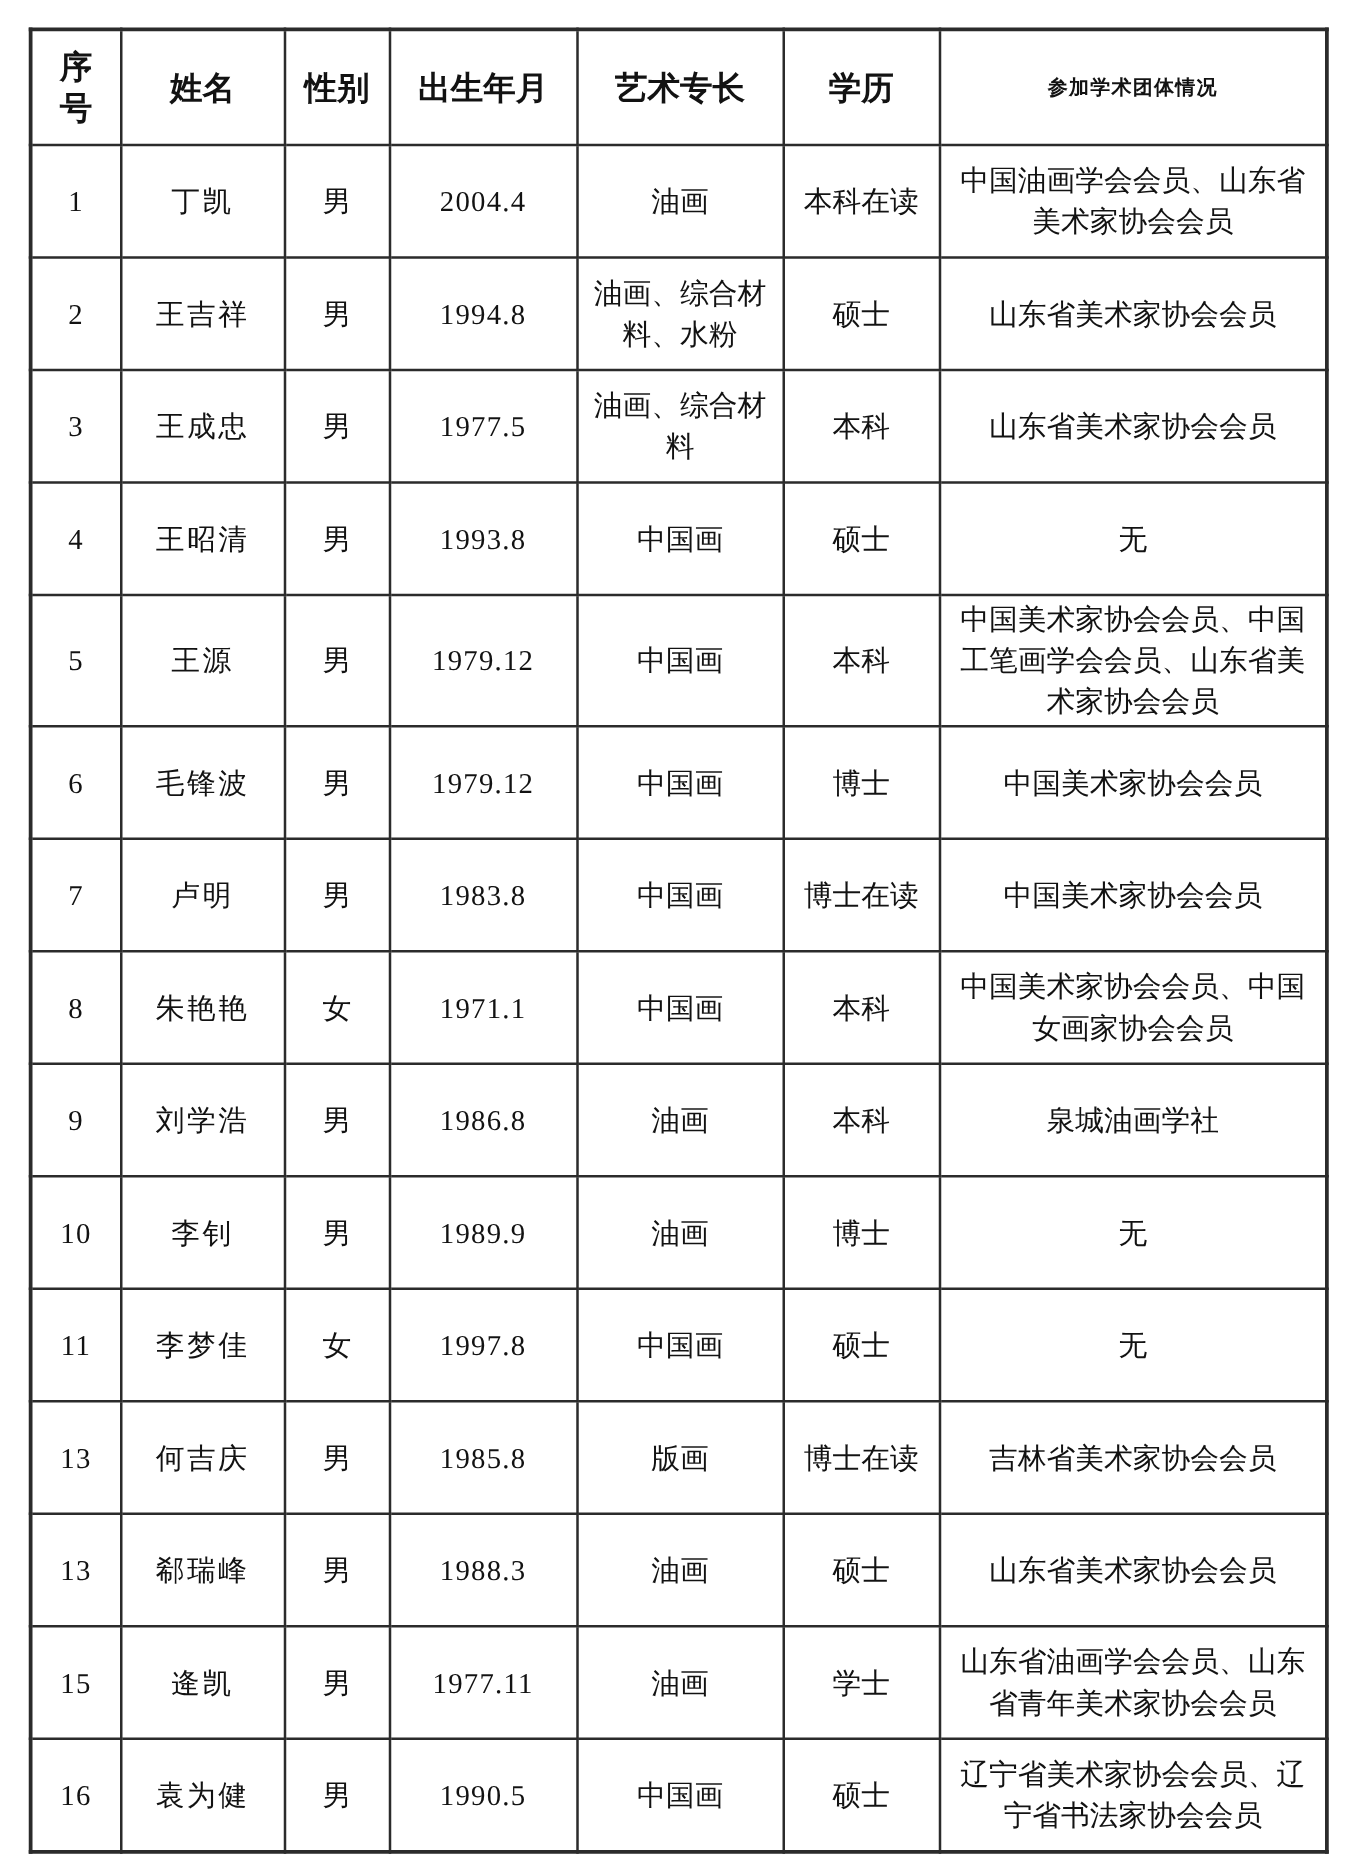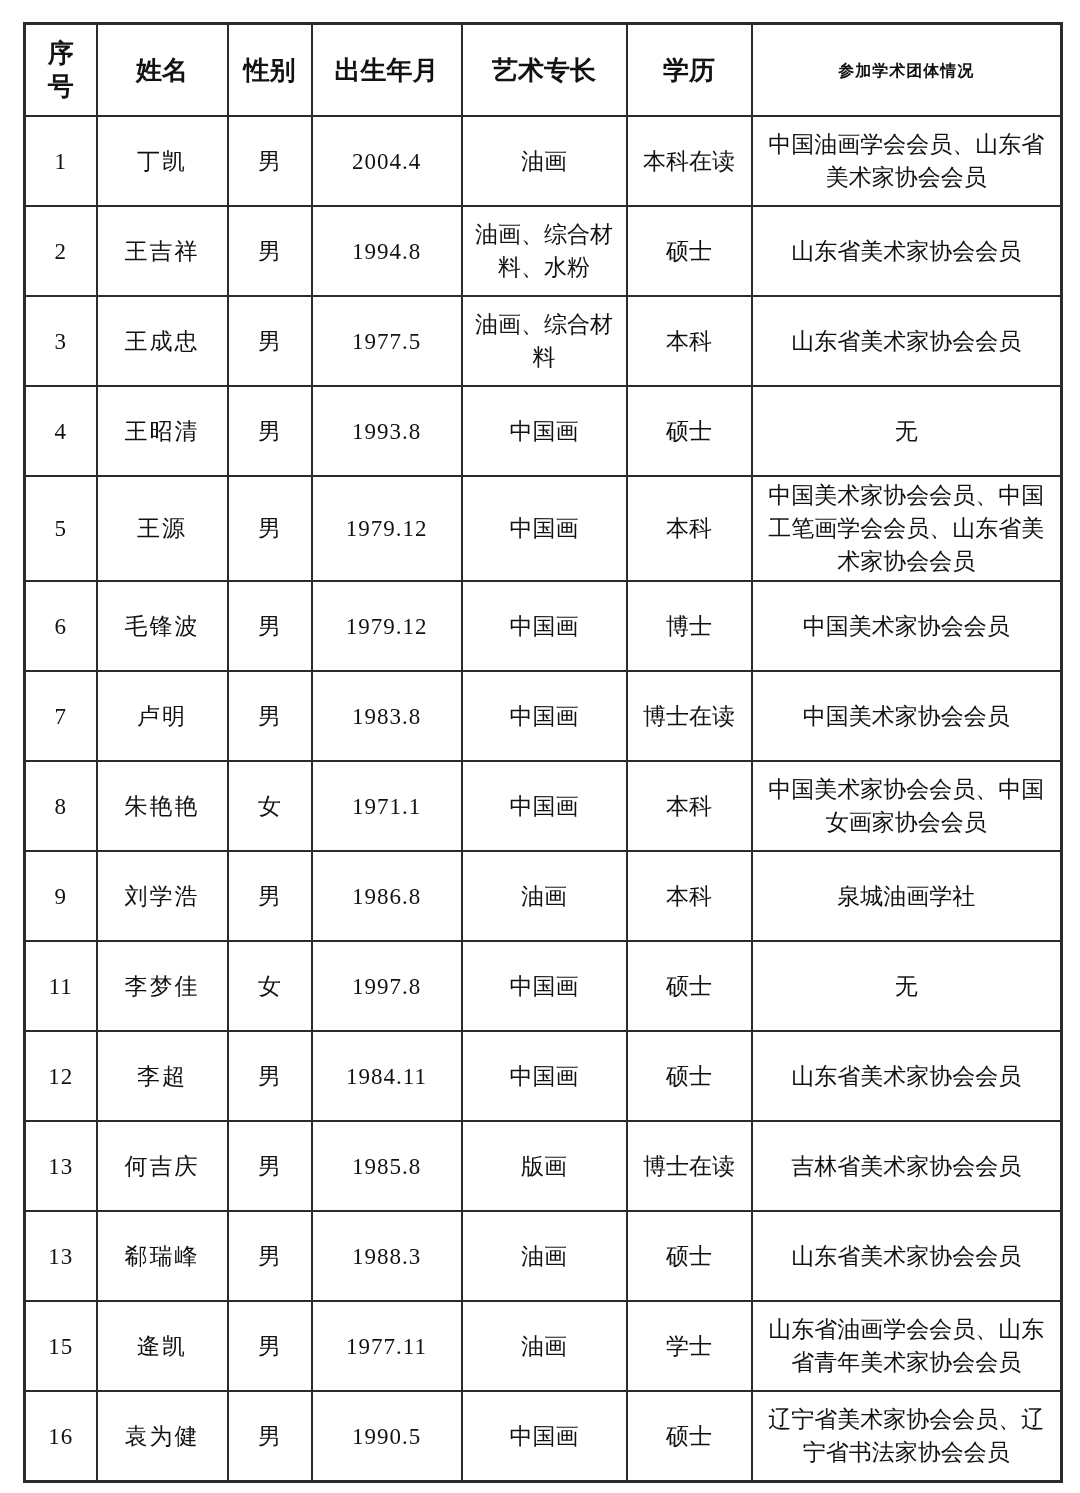--- a/index.html
+++ b/index.html
@@ -171,36 +171,36 @@
         <tr>
     <td class="cell-index">9</td>
     <td class="cell-name">刘学浩</td>
     <td class="cell-gender">男</td>
     <td class="cell-birth">1986.8</td>
     <td class="cell-specialty">油画</td>
     <td class="cell-education">本科</td>
     <td class="cell-societies">泉城油画学社</td>
   </tr>
         <tr>
+    <td class="cell-index">10</td>
+    <td class="cell-name">李钊</td>
+    <td class="cell-gender">男</td>
+    <td class="cell-birth">1989.9</td>
+    <td class="cell-specialty">油画</td>
+    <td class="cell-education">博士</td>
+    <td class="cell-societies">无</td>
+  </tr>
+        <tr>
     <td class="cell-index">11</td>
     <td class="cell-name">李梦佳</td>
     <td class="cell-gender">女</td>
     <td class="cell-birth">1997.8</td>
     <td class="cell-specialty">中国画</td>
     <td class="cell-education">硕士</td>
     <td class="cell-societies">无</td>
-  </tr>
-        <tr>
-    <td class="cell-index">12</td>
-    <td class="cell-name">李超</td>
-    <td class="cell-gender">男</td>
-    <td class="cell-birth">1984.11</td>
-    <td class="cell-specialty">中国画</td>
-    <td class="cell-education">硕士</td>
-    <td class="cell-societies">山东省美术家协会会员</td>
   </tr>
         <tr>
     <td class="cell-index">13</td>
     <td class="cell-name">何吉庆</td>
     <td class="cell-gender">男</td>
     <td class="cell-birth">1985.8</td>
     <td class="cell-specialty">版画</td>
     <td class="cell-education">博士在读</td>
     <td class="cell-societies">吉林省美术家协会会员</td>
   </tr>

